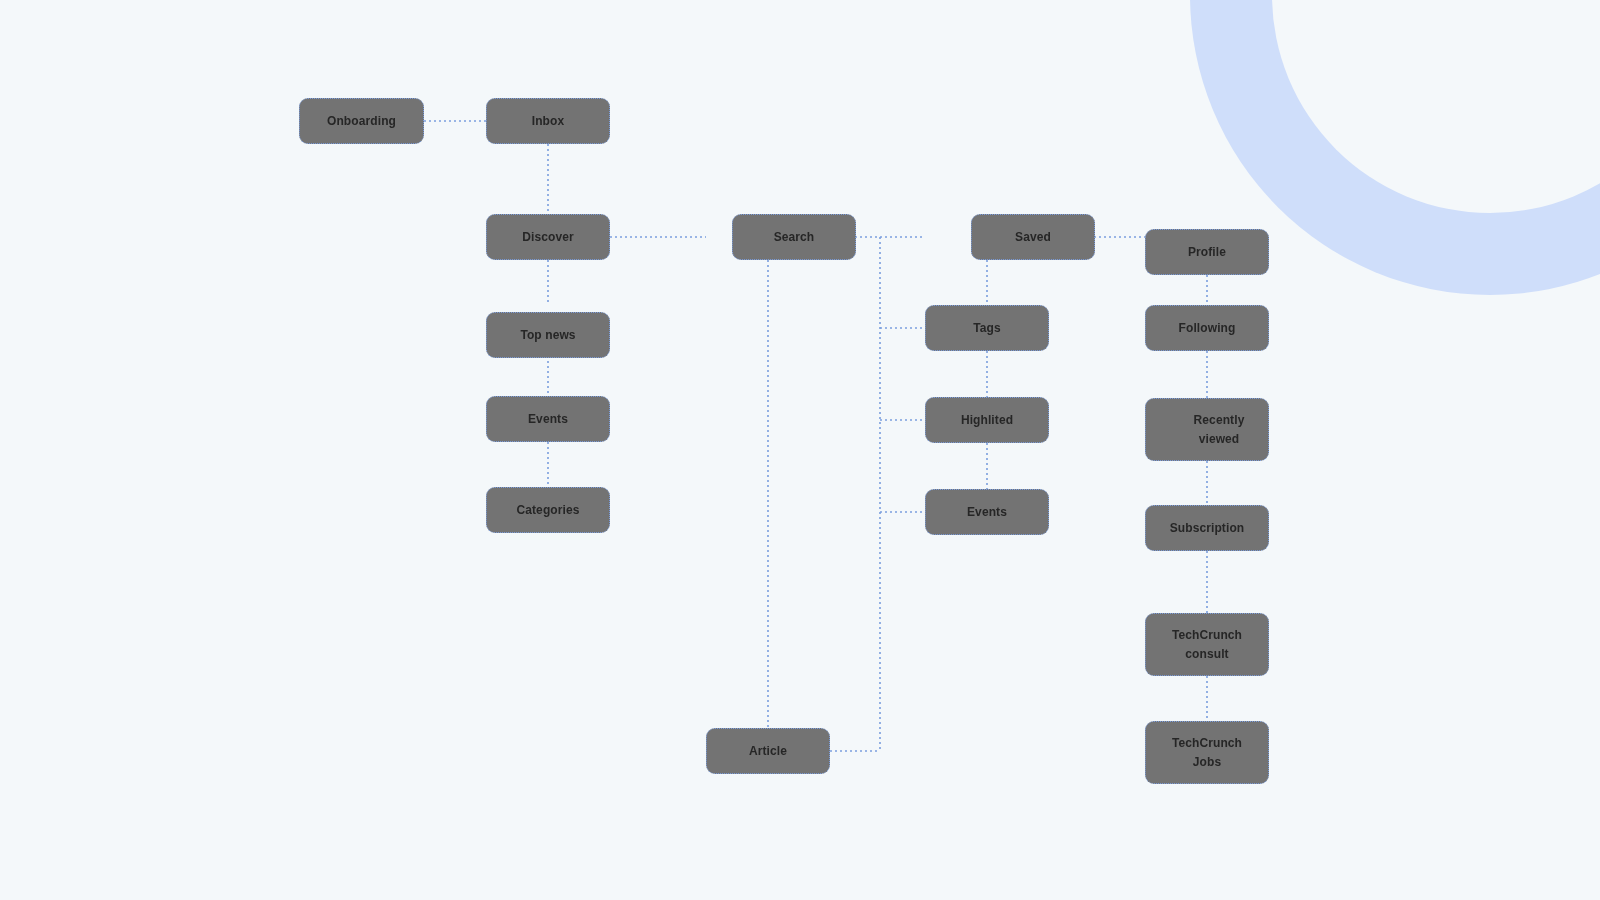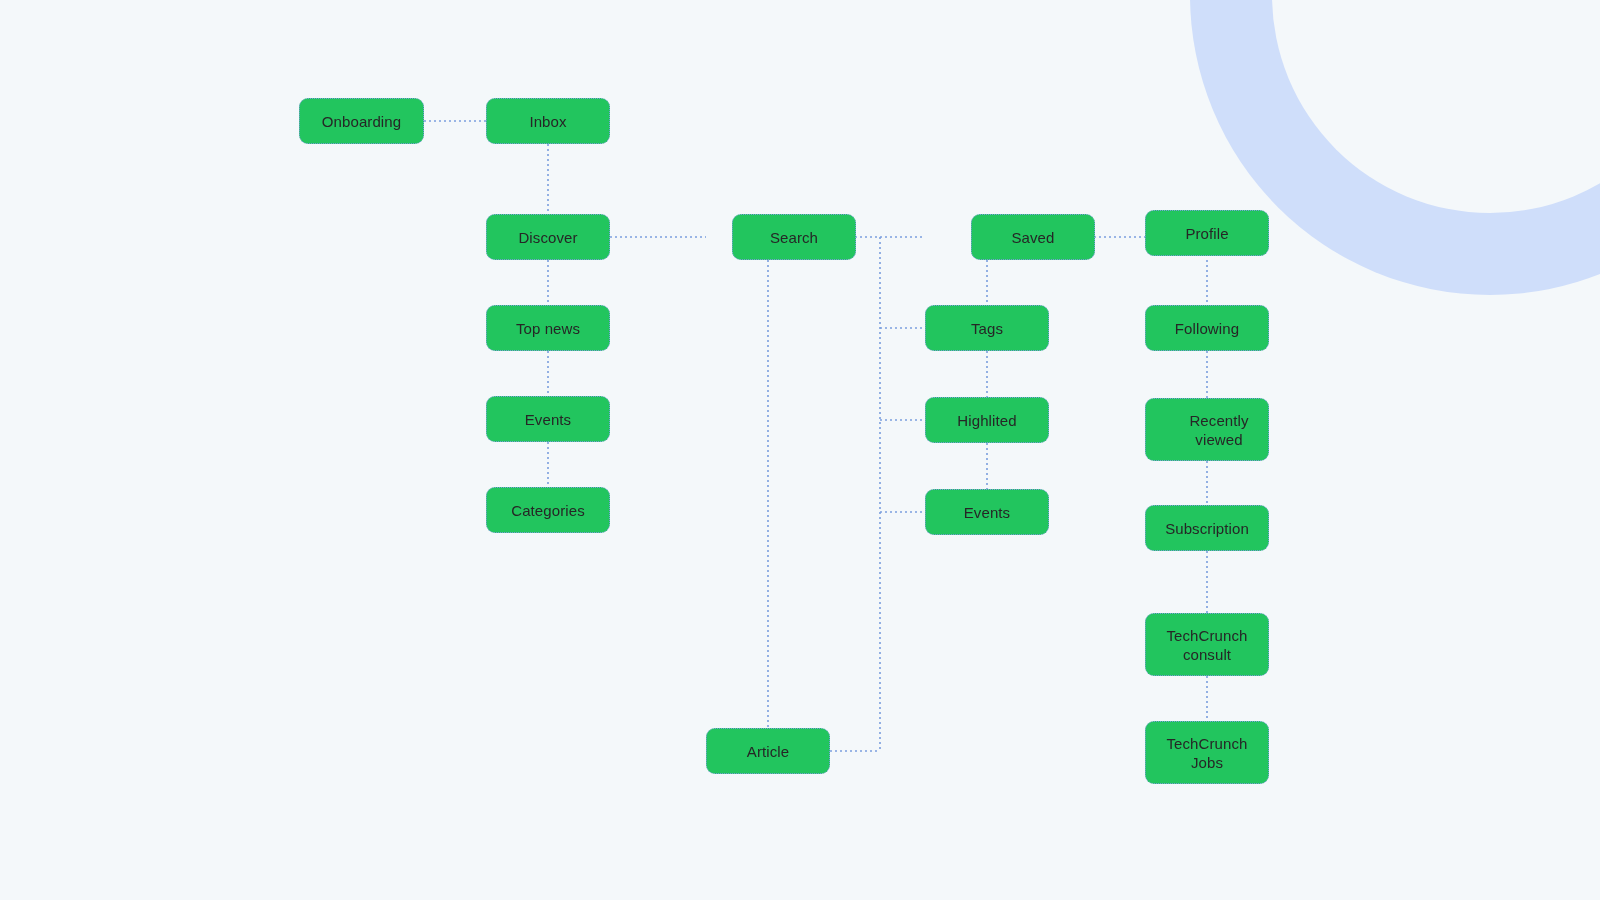--- a/index.html
+++ b/index.html
@@ -59,33 +59,34 @@
     stroke: #7b9ede;
     stroke-width: 1.6;
     stroke-linecap: butt;
     stroke-dasharray: 2 3;
   }
 
   
   .node {
     position: absolute;
     box-sizing: border-box;
-    background: #22c55e;
+    background: #737373;
     border: 1.6px dotted #7b9ede;
     border-radius: 9px;
     display: flex;
     align-items: center;
     justify-content: center;
     text-align: center;
     color: #262626;
-    font-size: 15px;
+    font-size: 12px;
     line-height: 19px;
     letter-spacing: 0.1px;
     white-space: pre-line;
     user-select: none;
+    font-weight: bold;
   }
 </style>
 </head>
 <body>
 
 <div id="canvas">
 
   <div class="deco-ring deco-ring-outer"></div>
   <div class="deco-ring deco-ring-inner"></div>
 
@@ -113,22 +114,22 @@
       <line x1="880" y1="512" x2="925" y2="512" stroke="#7b9ede"></line>
       <line x1="830" y1="751" x2="880" y2="751" stroke="#7b9ede"></line>
     </svg>
 
   <div id="node-layer">
       <div class="node" style="left: 299px; top: 98px; width: 125px; height: 46px;">Onboarding</div>
       <div class="node" style="left: 486px; top: 98px; width: 124px; height: 46px;">Inbox</div>
       <div class="node" style="left: 486px; top: 214px; width: 124px; height: 46px;">Discover</div>
       <div class="node" style="left: 732px; top: 214px; width: 124px; height: 46px;">Search</div>
       <div class="node" style="left: 971px; top: 214px; width: 124px; height: 46px;">Saved</div>
-      <div class="node" style="left: 1145px; top: 210px; width: 124px; height: 46px; text-align: center;">Profile</div>
-      <div class="node" style="left: 486px; top: 305px; width: 124px; height: 46px;">Top news</div>
+      <div class="node" style="left: 1145px; top: 229px; width: 124px; height: 46px; text-align: center;">Profile</div>
+      <div class="node" style="left: 486px; top: 312px; width: 124px; height: 46px;">Top news</div>
       <div class="node" style="left: 486px; top: 396px; width: 124px; height: 46px;">Events</div>
       <div class="node" style="left: 486px; top: 487px; width: 124px; height: 46px;">Categories</div>
       <div class="node" style="left: 925px; top: 305px; width: 124px; height: 46px;">Tags</div>
       <div class="node" style="left: 925px; top: 397px; width: 124px; height: 46px; text-align: right;">Highlited</div>
       <div class="node" style="left: 925px; top: 489px; width: 124px; height: 46px;">Events</div>
       <div class="node" style="left: 1145px; top: 305px; width: 124px; height: 46px;">Following</div>
       <div class="node" style="left: 1145px; top: 398px; width: 124px; height: 63px; padding-left: 24px;">Recently
 viewed</div>
       <div class="node" style="left: 1145px; top: 505px; width: 124px; height: 46px;">Subscription</div>
       <div class="node" style="left: 1145px; top: 613px; width: 124px; height: 63px;">TechCrunch

